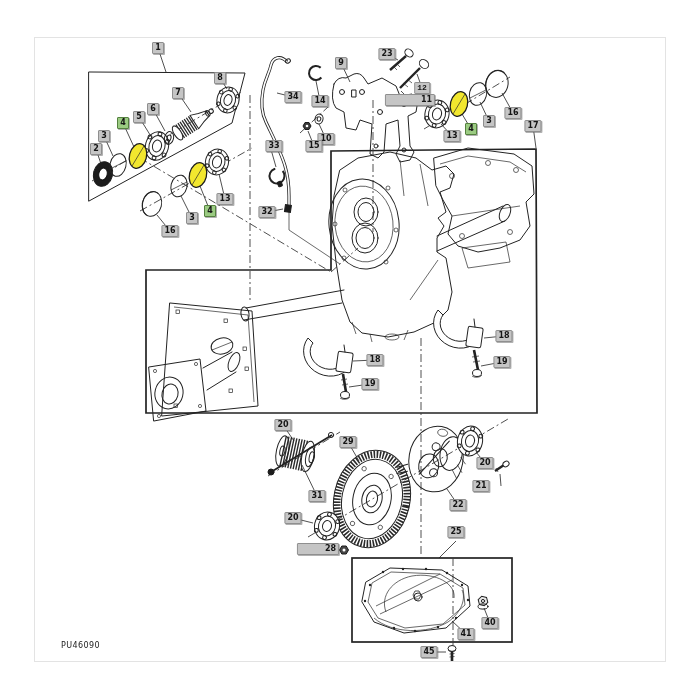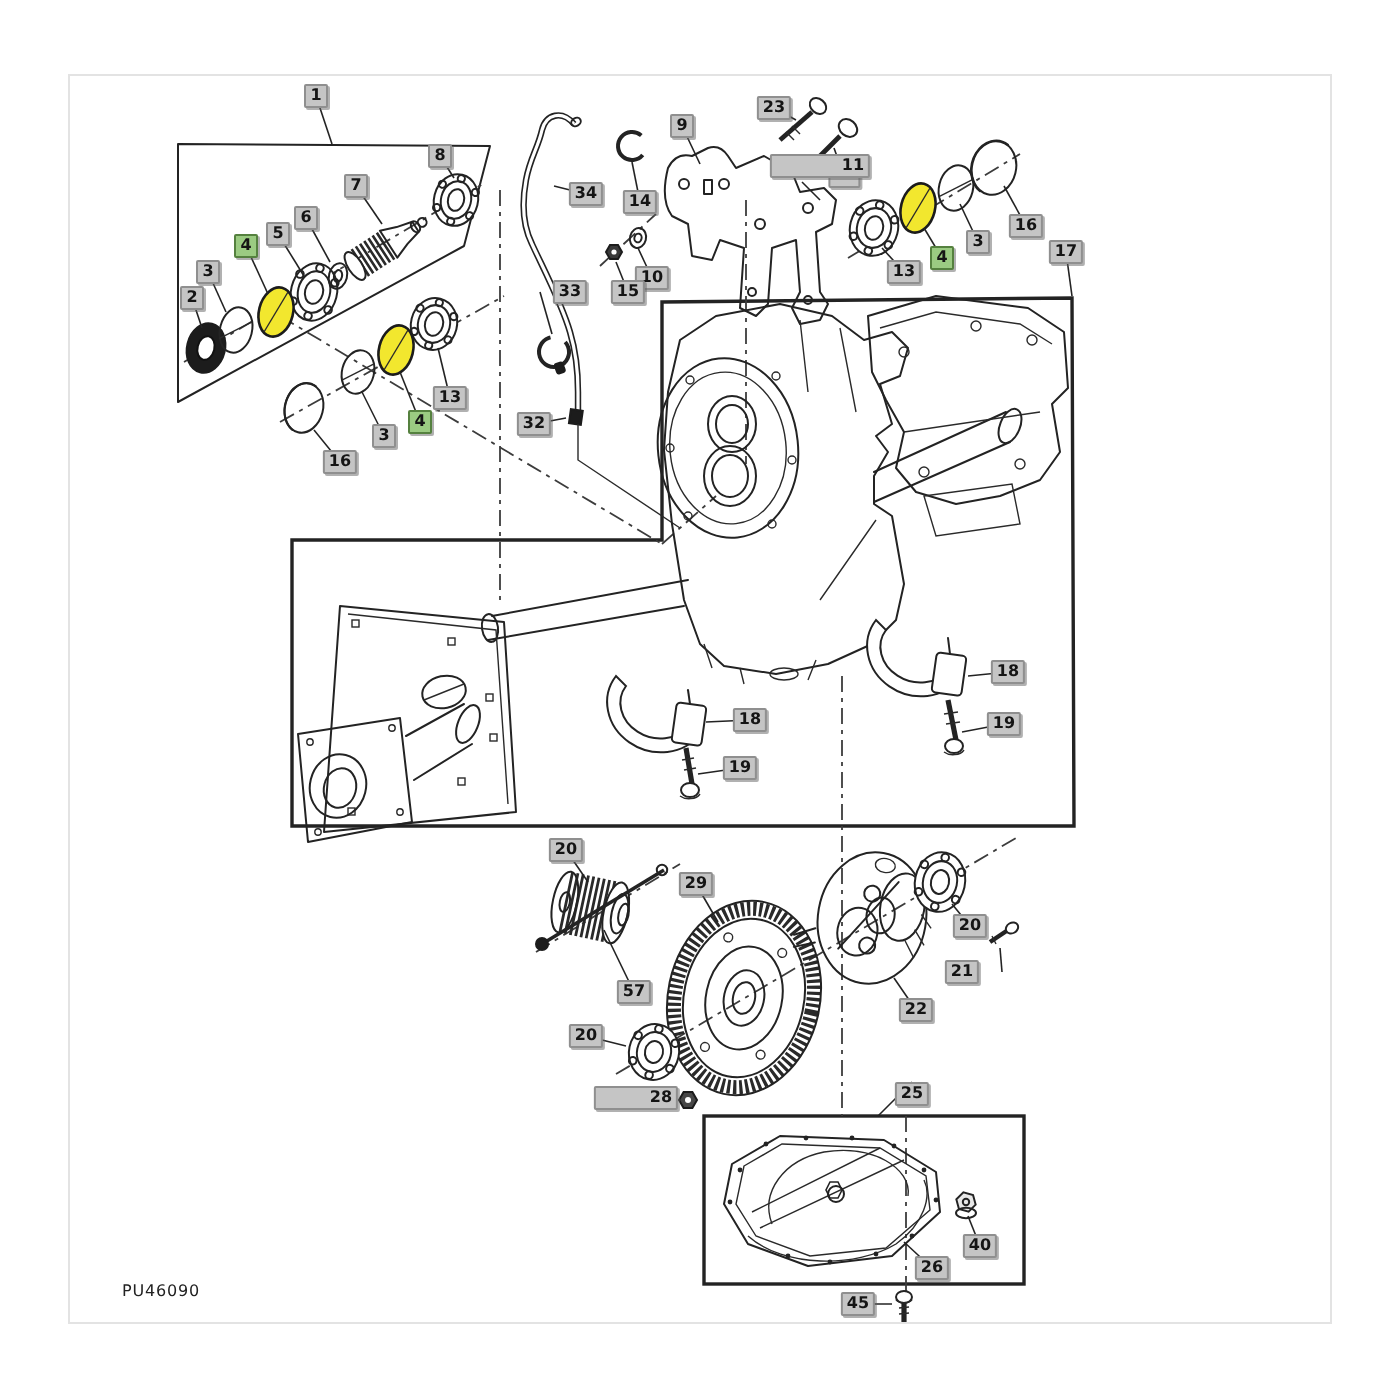--- a/index.html
+++ b/index.html
@@ -439,46 +439,46 @@
       <div class="callout" style="left: 178px; top: 93px;">7</div>
       <div class="callout" style="left: 153px; top: 109px;">6</div>
       <div class="callout" style="left: 139px; top: 117px;">5</div>
       <div class="callout hl" style="left: 123px; top: 123px;">4</div>
       <div class="callout" style="left: 104px; top: 136px;">3</div>
       <div class="callout" style="left: 96px; top: 149px;">2</div>
       <div class="callout" style="left: 170px; top: 231px;">16</div>
       <div class="callout" style="left: 192px; top: 218px;">3</div>
       <div class="callout hl" style="left: 210px; top: 211px;">4</div>
       <div class="callout" style="left: 225px; top: 199px;">13</div>
-      <div class="callout" style="left: 285px; top: 146px;">33</div>
+      <div class="callout" style="left: 274px; top: 146px;">33</div>
       <div class="callout" style="left: 267px; top: 212px;">32</div>
       <div class="callout" style="left: 293px; top: 97px;">34</div>
       <div class="callout" style="left: 308px; top: 101px; margin-left: 12px;">14</div>
       <div class="callout" style="left: 326px; top: 139px;">10</div>
       <div class="callout" style="left: 314px; top: 146px;">15</div>
       <div class="callout" style="left: 341px; top: 63px;">9</div>
       <div class="callout" style="left: 387px; top: 54px;">23</div>
       <div class="callout" style="left: 422px; top: 88px; font-family: Liberation Mono, monospace;">12</div>
-      <div class="callout" style="left: 410px; top: 83px; padding-left: 35px;">11</div>
+      <div class="callout" style="left: 410px; top: 100px; padding-left: 35px;">11</div>
       <div class="callout" style="left: 452px; top: 136px;">13</div>
       <div class="callout hl" style="left: 471px; top: 129px;">4</div>
       <div class="callout" style="left: 489px; top: 121px;">3</div>
       <div class="callout" style="left: 513px; top: 113px;">16</div>
       <div class="callout" style="left: 533px; top: 126px;">17</div>
       <div class="callout" style="left: 375px; top: 360px;">18</div>
       <div class="callout" style="left: 370px; top: 384px;">19</div>
       <div class="callout" style="left: 504px; top: 336px;">18</div>
       <div class="callout" style="left: 502px; top: 362px;">19</div>
       <div class="callout" style="left: 283px; top: 425px;">20</div>
       <div class="callout" style="left: 348px; top: 442px;">29</div>
-      <div class="callout" style="left: 317px; top: 496px;">57</div>
+      <div class="callout" style="left: 317px; top: 496px;">31</div>
       <div class="callout" style="left: 293px; top: 518px;">20</div>
       <div class="callout" style="left: 318px; top: 549px; padding-left: 27px;">28</div>
       <div class="callout" style="left: 458px; top: 505px;">22</div>
       <div class="callout" style="left: 485px; top: 463px;">20</div>
       <div class="callout" style="left: 481px; top: 486px;">21</div>
-      <div class="callout" style="left: 456px; top: 547px;">25</div>
+      <div class="callout" style="left: 456px; top: 532px;">25</div>
       <div class="callout" style="left: 490px; top: 623px;">40</div>
-      <div class="callout" style="left: 466px; top: 634px;">26</div>
+      <div class="callout" style="left: 466px; top: 634px;">41</div>
       <div class="callout" style="left: 429px; top: 652px;">45</div>
     </div>
 <div class="code">PU46090</div>
 </div>
 
 </body></html>

